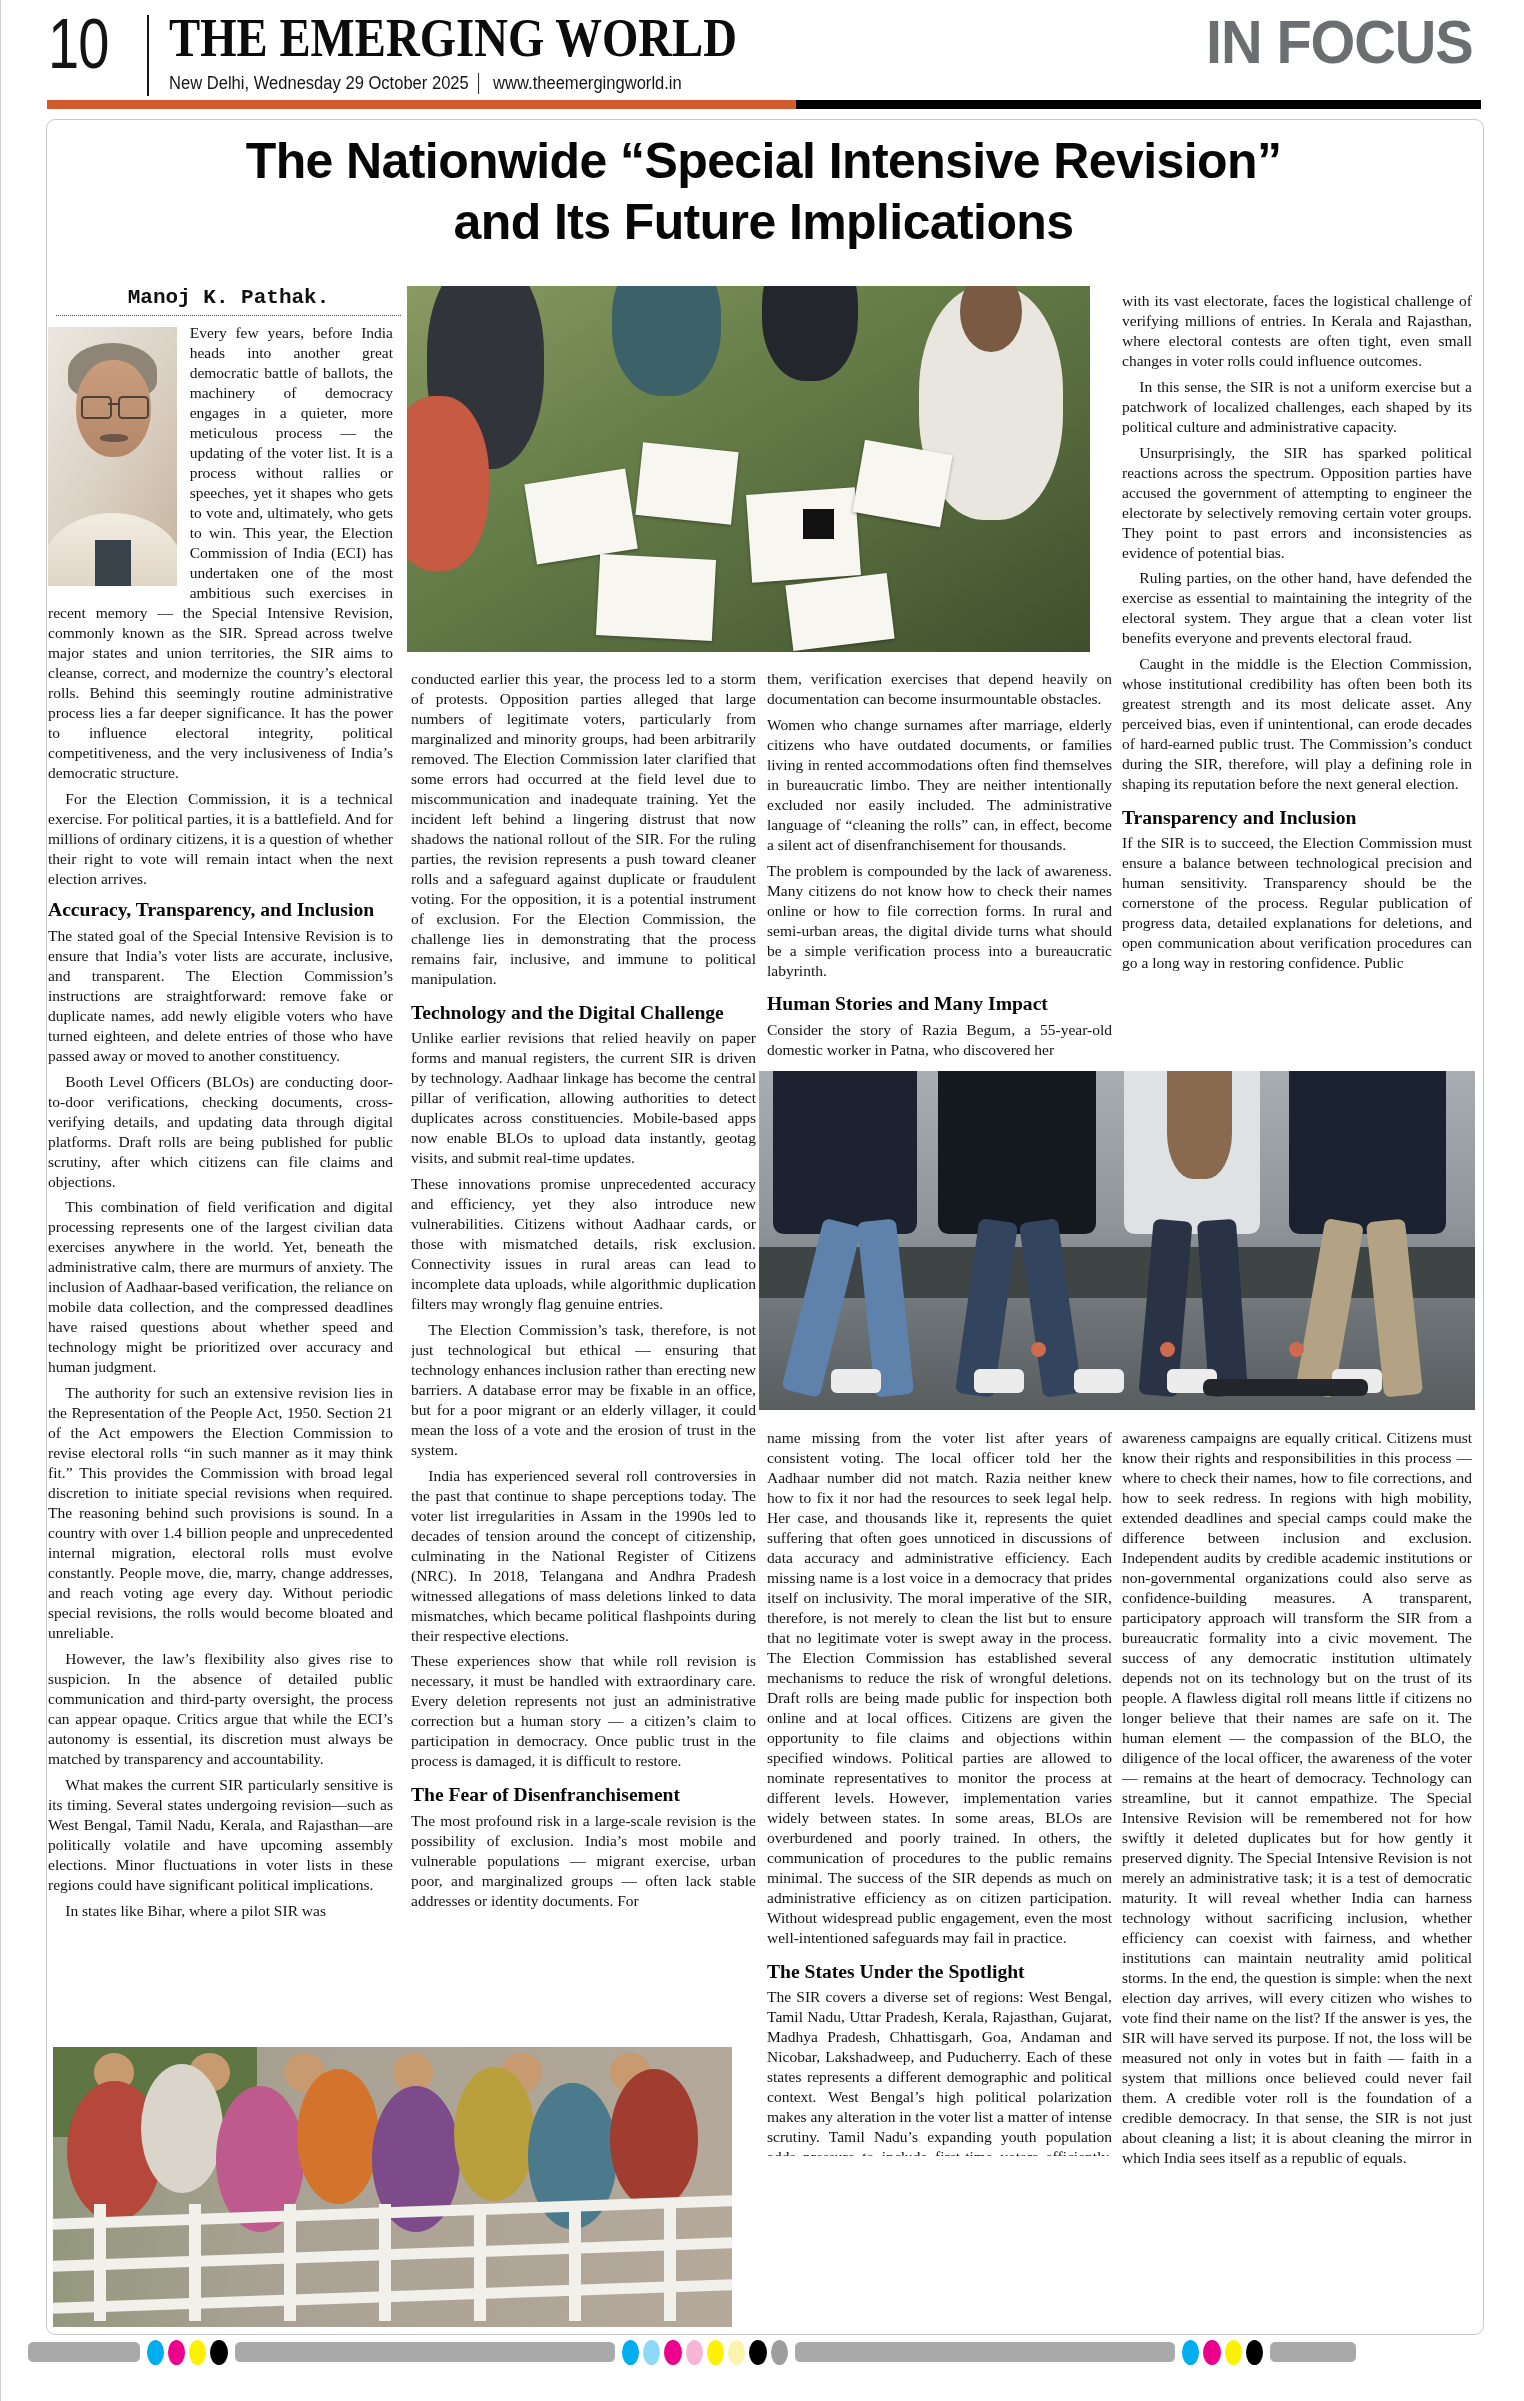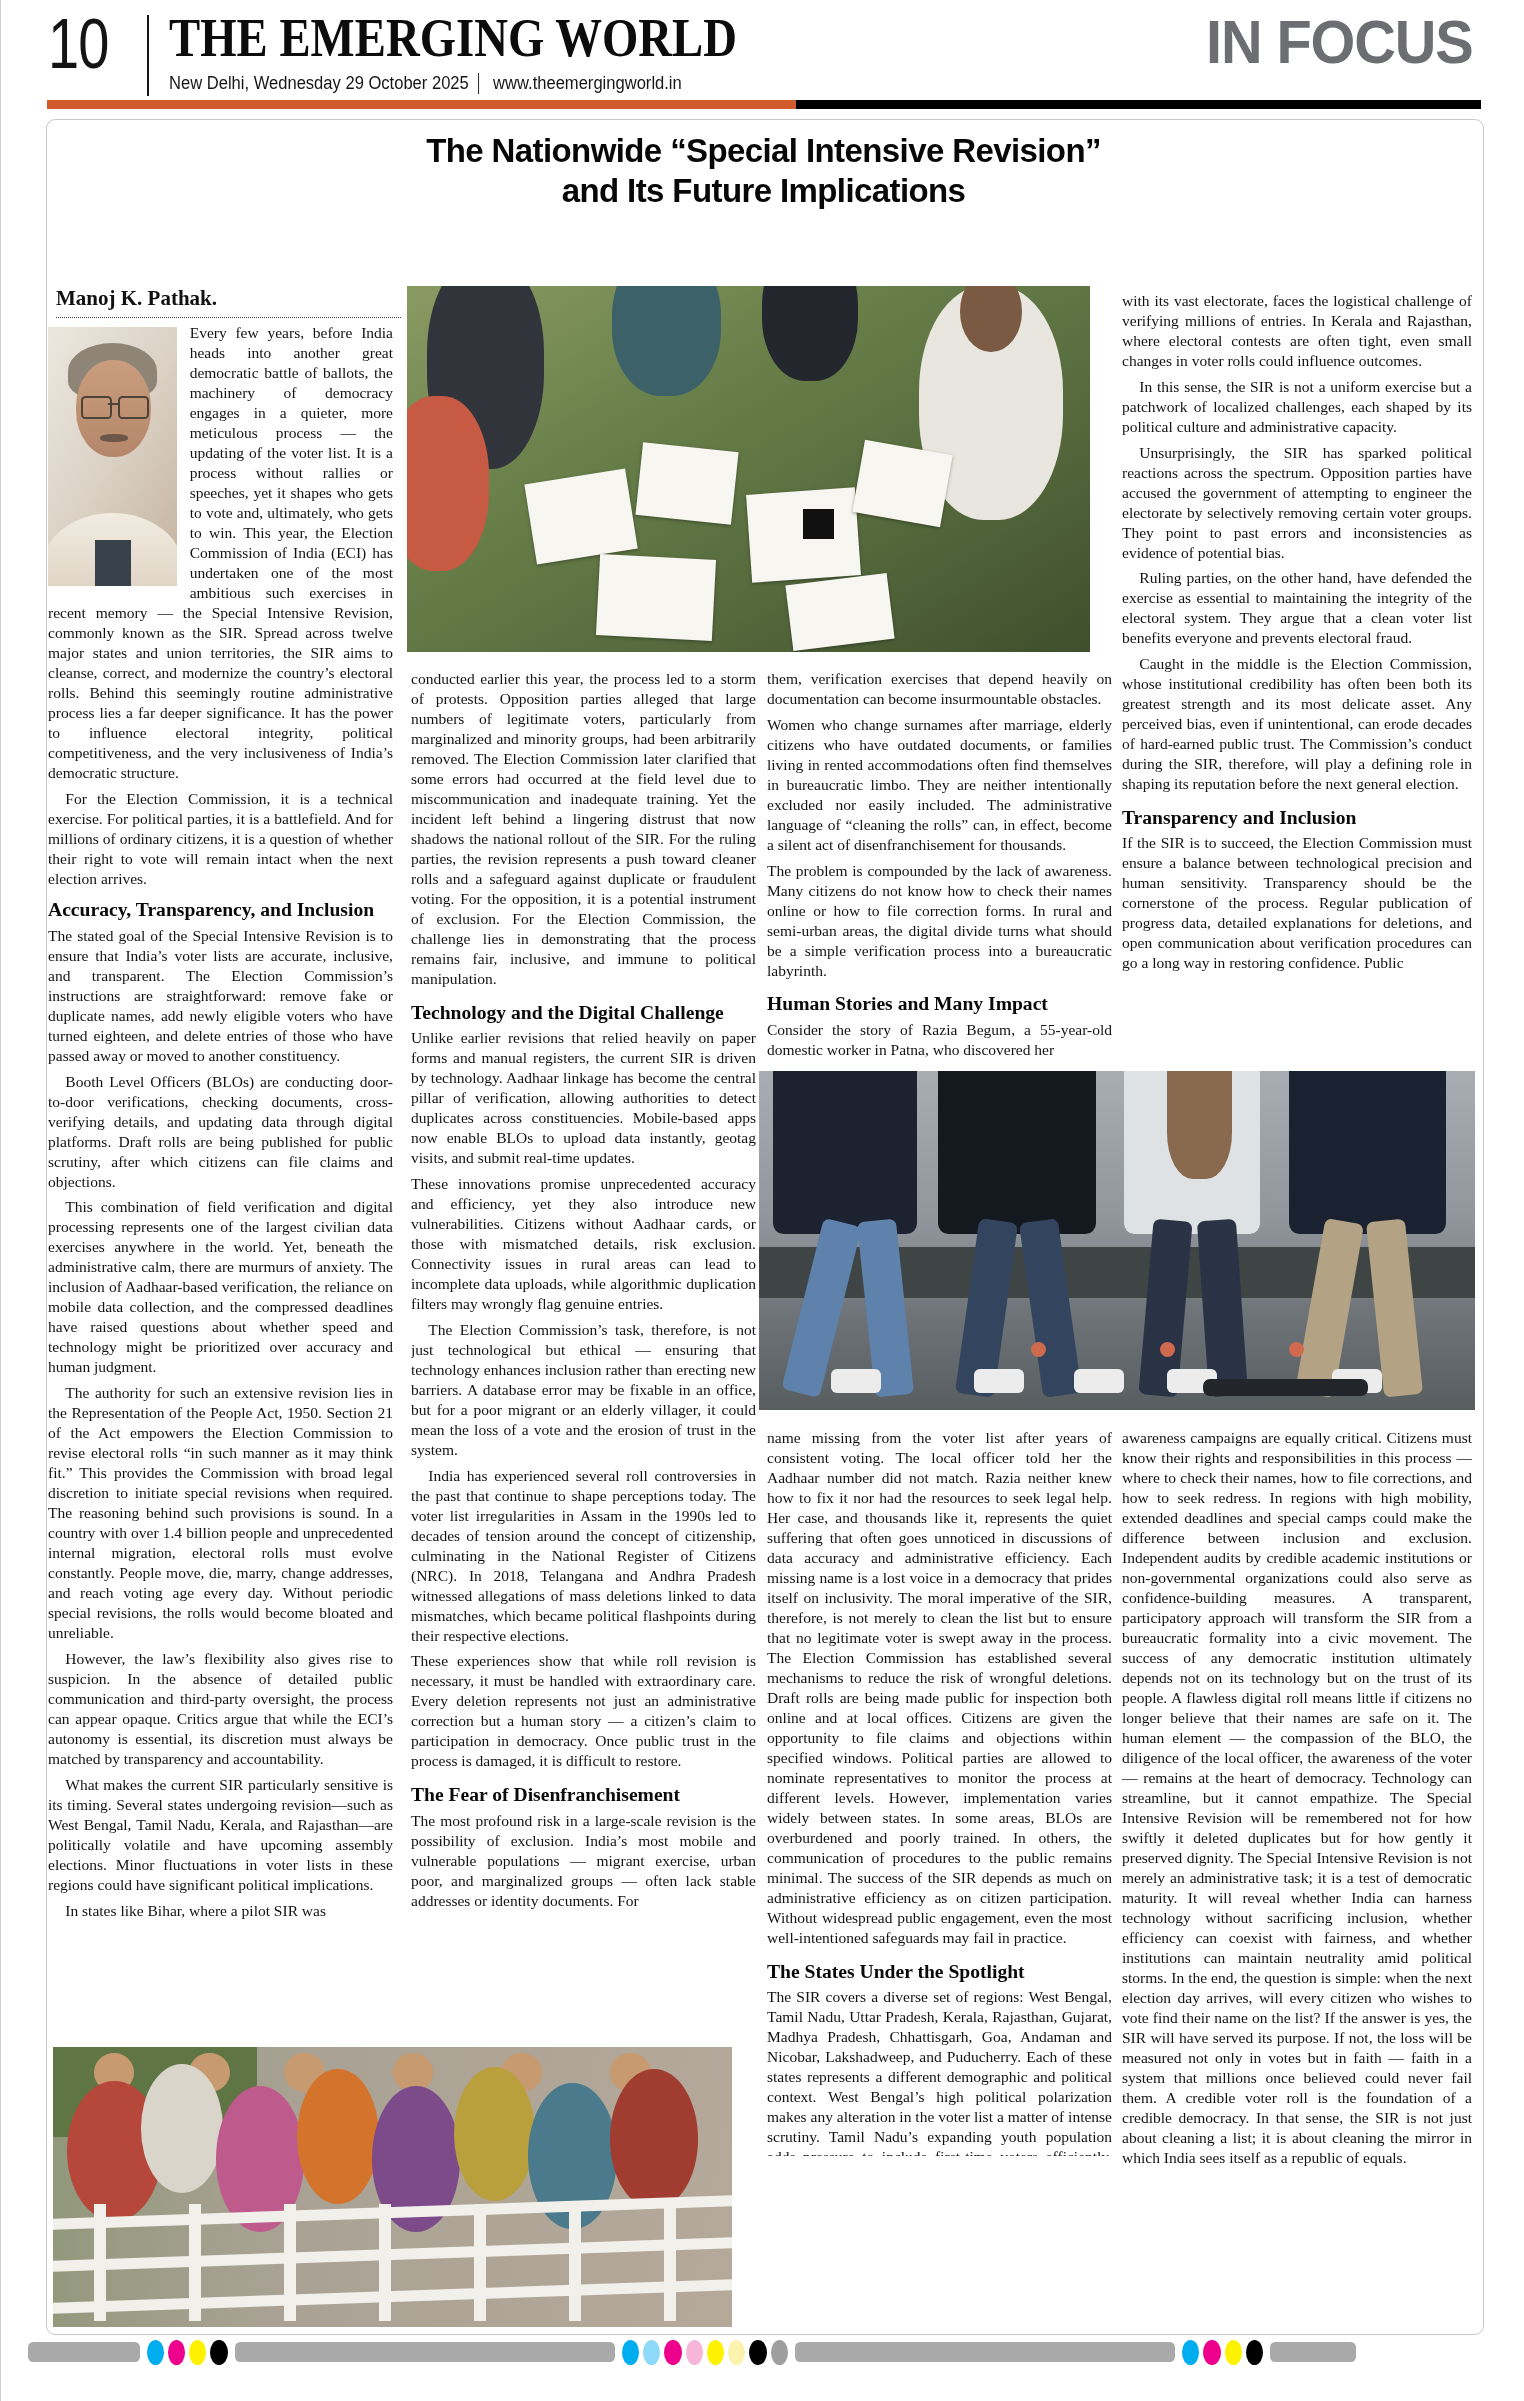--- a/index.html
+++ b/index.html
@@ -24,26 +24,26 @@
                  transform:scaleX(.93);transform-origin:right top;white-space:nowrap;}
   .rule-bar{position:absolute;left:46px;top:100px;width:1434px;height:8.6px;display:flex;}
   .rule-orange{width:52.2%;height:100%;}
   .rule-black{flex:1;height:100%;}
 
   
   .card{position:absolute;left:45px;top:119px;width:1438px;height:2216px;
         border:1.2px solid #c9c9c9;border-radius:9.2px;background:#fff;box-sizing:border-box;}
   .headline{position:absolute;left:69px;top:131px;width:1387px;margin:0;
             font-family:"Liberation Sans",sans-serif;font-weight:700;color:#070707;
-            font-size:33px;line-height:1.22;letter-spacing:-0.6px;text-align:center;}
+            font-size:50px;line-height:1.22;letter-spacing:-0.6px;text-align:center;}
   .hl-line{display:block;}
 
   
-  .byline{position:absolute;left:55px;top:286px;width:345px;
-          font-size:21px;font-weight:700;padding-bottom:5.8px;border-bottom:1.7px dotted #4a4a4a;}
+  .byline{position:absolute;left:55px;top:286px;width:345px;text-align:center;
+          font-size:21px;font-weight:700;padding-bottom:5.8px;border-bottom:1.7px dotted #4a4a4a;font-family:Liberation Mono, monospace;}
   .col{position:absolute;width:345px;overflow:hidden;}
   #col1{left:47px;top:323px;height:1723px;}
   #col2{left:410px;top:669px;height:1378px;}
   #col3t{left:766px;top:669px;height:398px;}
   #col3b{left:766px;top:1428px;height:728px;}
   #col4t{left:1121px;top:291px;width:350px;height:776px;}
   #col4b{left:1121px;top:1428px;width:350px;height:748px;}
   .p{margin:0 0 5.8px 0;text-align:justify;font-size:15.5px;line-height:20px;color:#121212;}
   .p.ind{text-indent:17.3px;}
   .h{font-size:19.6px;font-weight:700;margin:10.4px 0 4.6px 0;color:#0a0a0a;font-family:"Liberation Serif",serif;}

